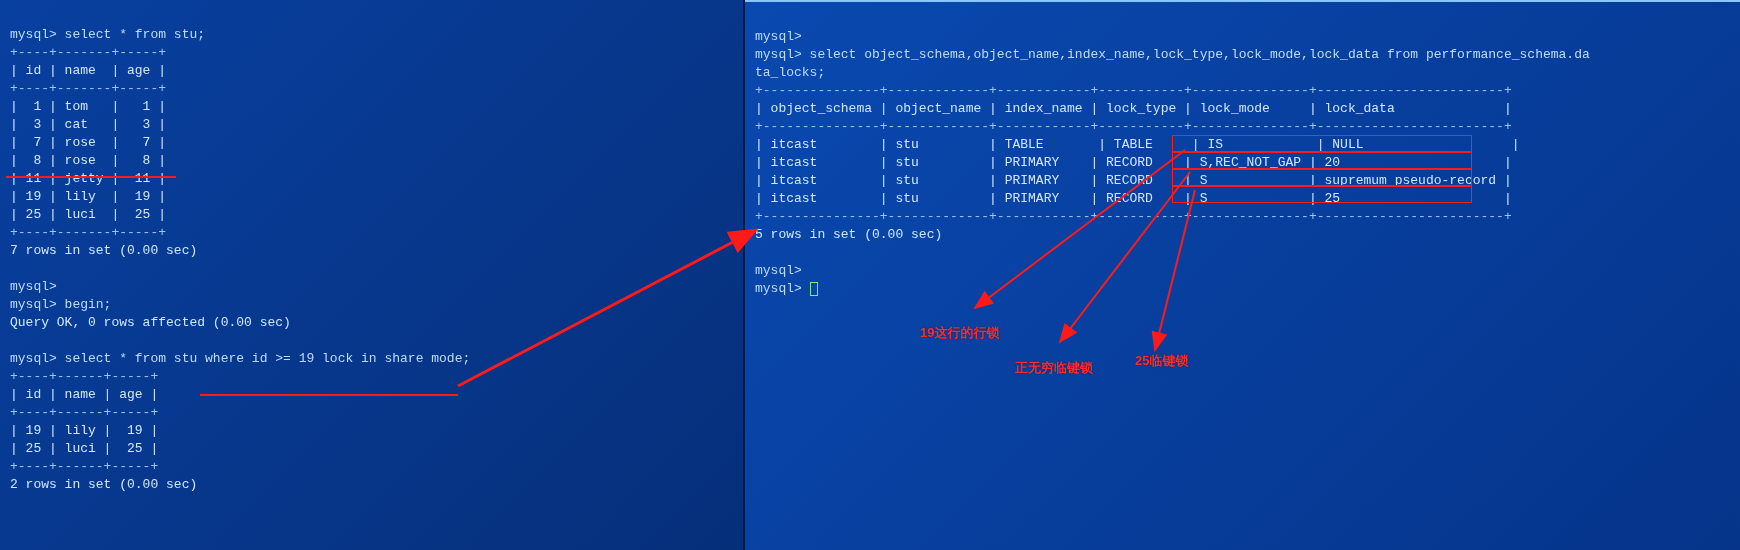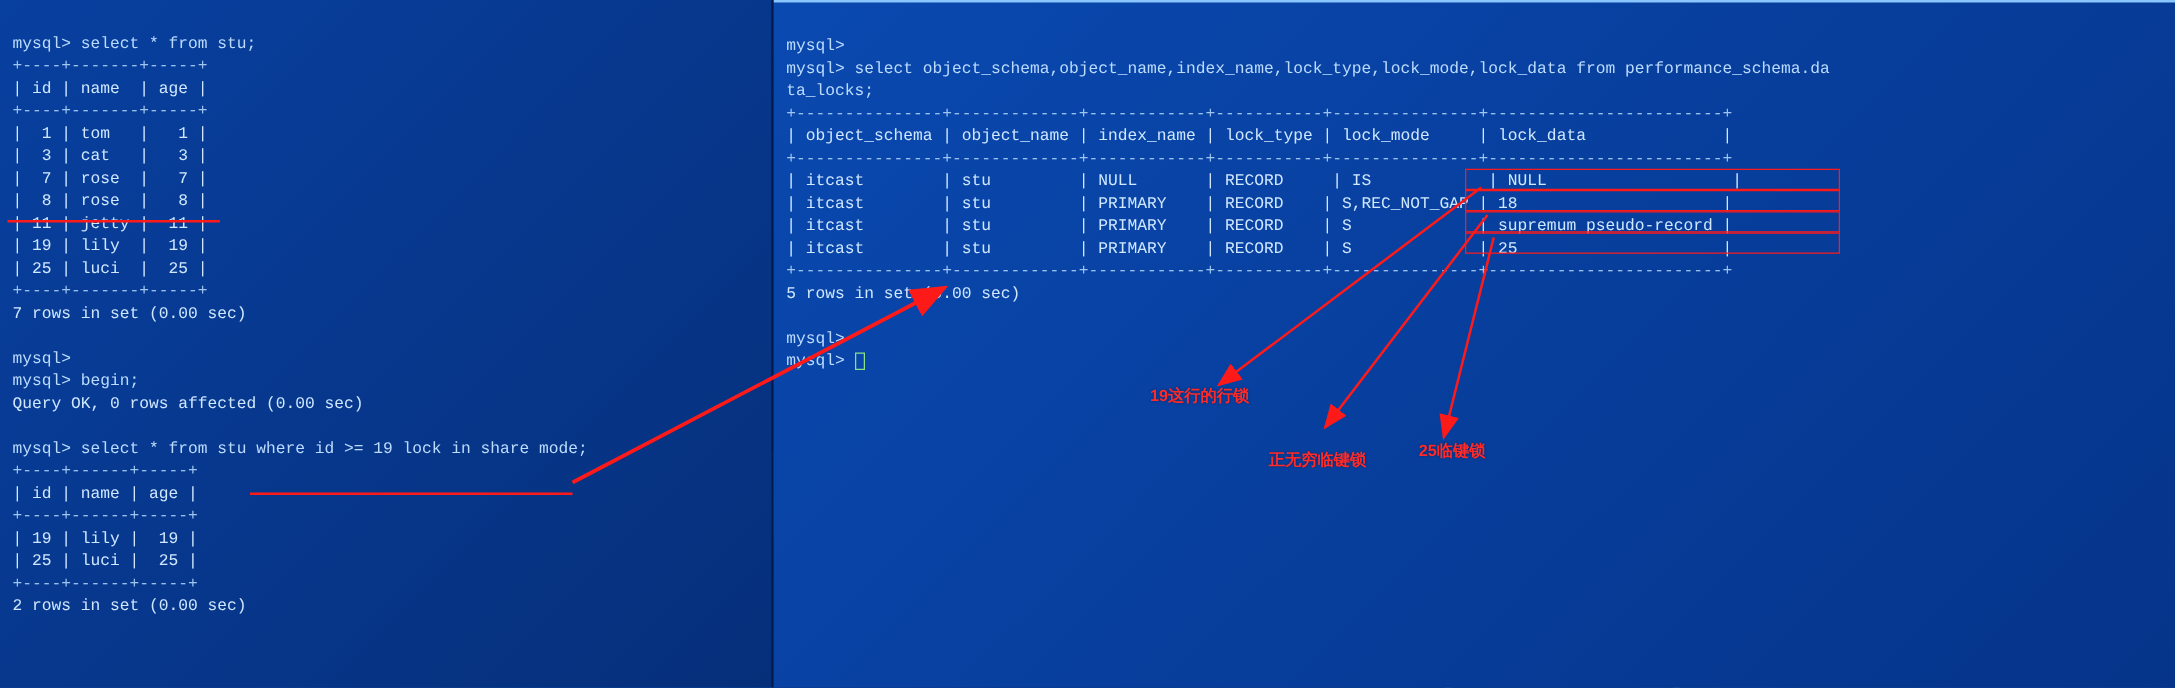--- a/index.html
+++ b/index.html
@@ -58,21 +58,21 @@
 
   .pane {
     position: relative;
     z-index: 1;
     height: 100%;
     padding: 8px 10px;
     white-space: pre;
     line-height: 18px;
   }
   .pane-left {
-    width: 619px;
+    width: 745px;
     border-right: 2px solid #031b4a;
     background: linear-gradient(135deg, #0840a0 0%, #062f7a 100%);
   }
   .pane-right {
     flex: 1;
     background: linear-gradient(135deg, #0a49b0 0%, #05348a 100%);
     border-top: 2px solid #89c6ff;
   }
   .prompt { color: #bcdcff; }
   .dash   { color: #9fc6f0; }
@@ -145,22 +145,22 @@
 <span>2 rows in set (0.00 sec)</span>
 </div>
 
 <div class="pane pane-right">
 <span class="prompt">mysql&gt;</span>
 <span class="prompt">mysql&gt; select object_schema,object_name,index_name,lock_type,lock_mode,lock_data from performance_schema.da</span>
 <span class="prompt">ta_locks;</span>
 <span class="dash">+---------------+-------------+------------+-----------+---------------+------------------------+</span>
 <span>| object_schema | object_name | index_name | lock_type | lock_mode     | lock_data              |</span>
 <span class="dash">+---------------+-------------+------------+-----------+---------------+------------------------+</span>
-<span>| itcast        | stu         | NULL       | RECORD     | IS            | NULL                   |</span>
-<span>| itcast        | stu         | PRIMARY    | RECORD    | S,REC_NOT_GAP | 18                     |</span>
+<span>| itcast        | stu         | TABLE       | TABLE     | IS            | NULL                   |</span>
+<span>| itcast        | stu         | PRIMARY    | RECORD    | S,REC_NOT_GAP | 20                     |</span>
 <span>| itcast        | stu         | PRIMARY    | RECORD    | S             | supremum pseudo-record |</span>
 <span>| itcast        | stu         | PRIMARY    | RECORD    | S             | 25                     |</span>
 <span class="dash">+---------------+-------------+------------+-----------+---------------+------------------------+</span>
 <span>5 rows in set (0.00 sec)</span>
 
 <span class="prompt">mysql&gt;</span>
 <span class="prompt"><span>mysql&gt; </span><span class="cursor"></span></span>
 </div>
 
 <div class="overlay">
@@ -180,16 +180,16 @@
     <line x1="1185" y1="150" x2="975" y2="308" stroke="#ff1a1a" stroke-width="2" marker-end="url(#arrowhead)"></line>
     <line x1="1190" y1="172" x2="1060" y2="342" stroke="#ff1a1a" stroke-width="2" marker-end="url(#arrowhead)"></line>
     <line x1="1195" y1="190" x2="1155" y2="350" stroke="#ff1a1a" stroke-width="2" marker-end="url(#arrowhead)"></line>
   </svg>
 
   <div class="box-red" style="left:1172px; top:135px; width:300px; height:17px;"></div>
   <div class="box-red" style="left:1172px; top:152px; width:300px; height:17px;"></div>
   <div class="box-red" style="left:1172px; top:169px; width:300px; height:17px;"></div>
   <div class="box-red" style="left:1172px; top:186px; width:300px; height:17px;"></div>
 
-  <div class="anno-text" style="left:920px; top:308px;">19这行的行锁</div>
+  <div class="anno-text" style="left:920px; top:324px;">19这行的行锁</div>
   <div class="anno-text" style="left:1015px; top:359px;">正无穷临键锁</div>
   <div class="anno-text" style="left:1135px; top:352px;">25临键锁</div>
 </div>
 
 </body></html>

